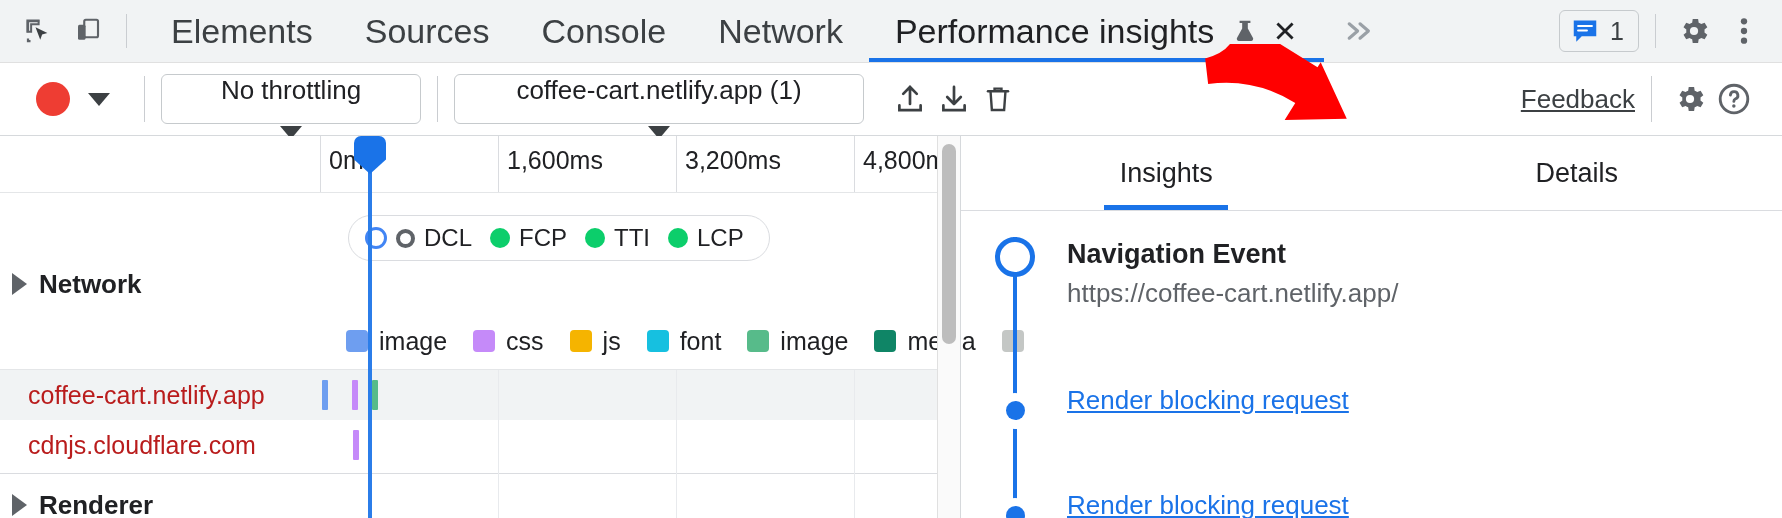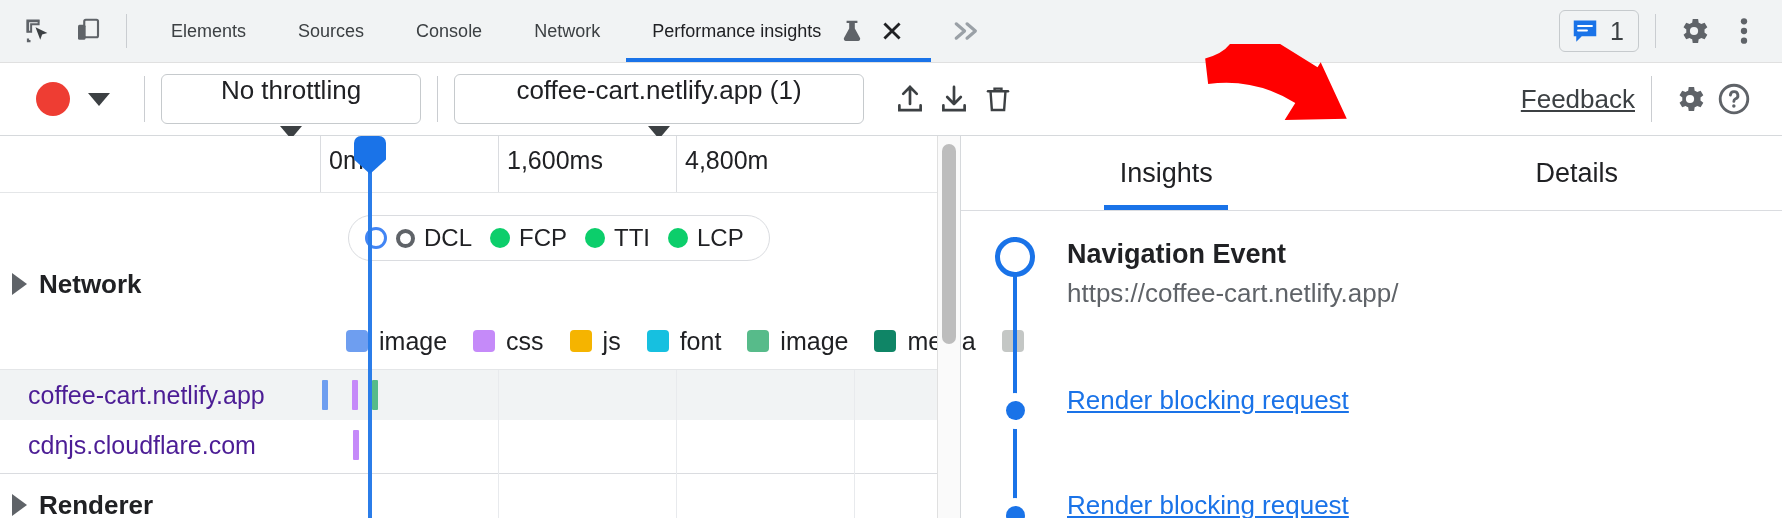--- a/index.html
+++ b/index.html
@@ -57,21 +57,21 @@
   }
   .tabs {
     display: flex;
     align-items: stretch;
     margin-left: 8px;
   }
   .tab {
     display: flex;
     align-items: center;
     padding: 0 26px;
-    font-size: 18px;
+    font-size: 34px;
     color: #3c4043;
     cursor: pointer;
     position: relative;
     white-space: nowrap;
   }
   .tab.active {
     color: #202124;
   }
   .tab.active::after {
     content: "";
@@ -331,21 +331,21 @@
     height: 50px;
     display: flex;
     align-items: center;
     cursor: pointer;
   }
   .req-row.sel { background: #f1f3f4; }
   .req-name {
     width: 320px;
     min-width: 320px;
     font-size: 25px;
-    color: #4c1d95;
+    color: #b91c1c;
     padding-left: 28px;
     box-sizing: border-box;
     white-space: nowrap;
     overflow: hidden;
   }
   .req-bars { flex: 1; position: relative; height: 100%; }
   .bar {
     position: absolute;
     top: 10px;
     height: 30px;
@@ -665,20 +665,21 @@
 
   <div class="main">
 
     <div class="timeline-pane">
 
       <div class="ruler-row">
         <div class="track-head-col"></div>
         <div class="ruler">
           <div class="ruler-cell">0ms</div>
           <div class="ruler-cell">1,600ms</div>
+          <div class="ruler-cell">3,200ms</div>
           <div class="ruler-cell">4,800m</div>
         </div>
       </div>
 
       <div class="markers-row">
         <div class="track-head-col"></div>
         <div class="markers-zone">
           <div class="marker-pill">
             <span class="clock-ico"></span>
             <span class="marker-item">

